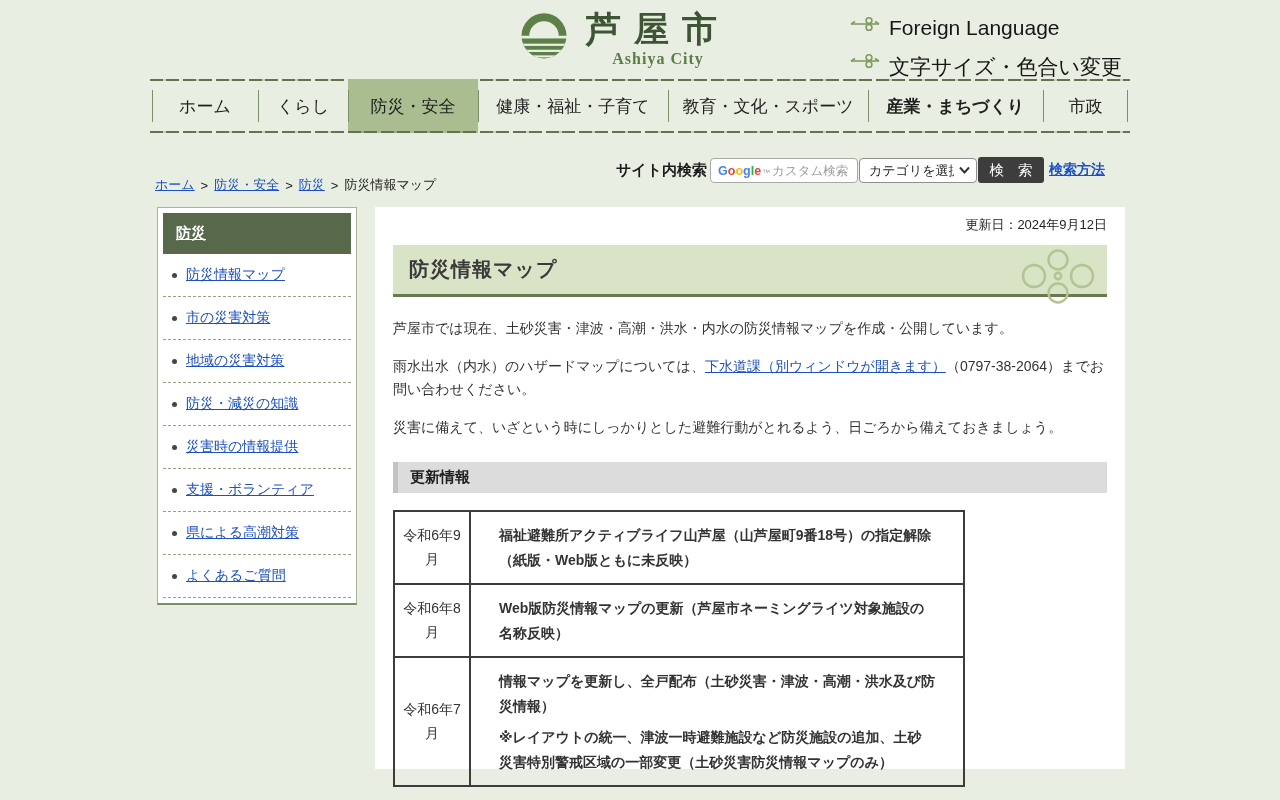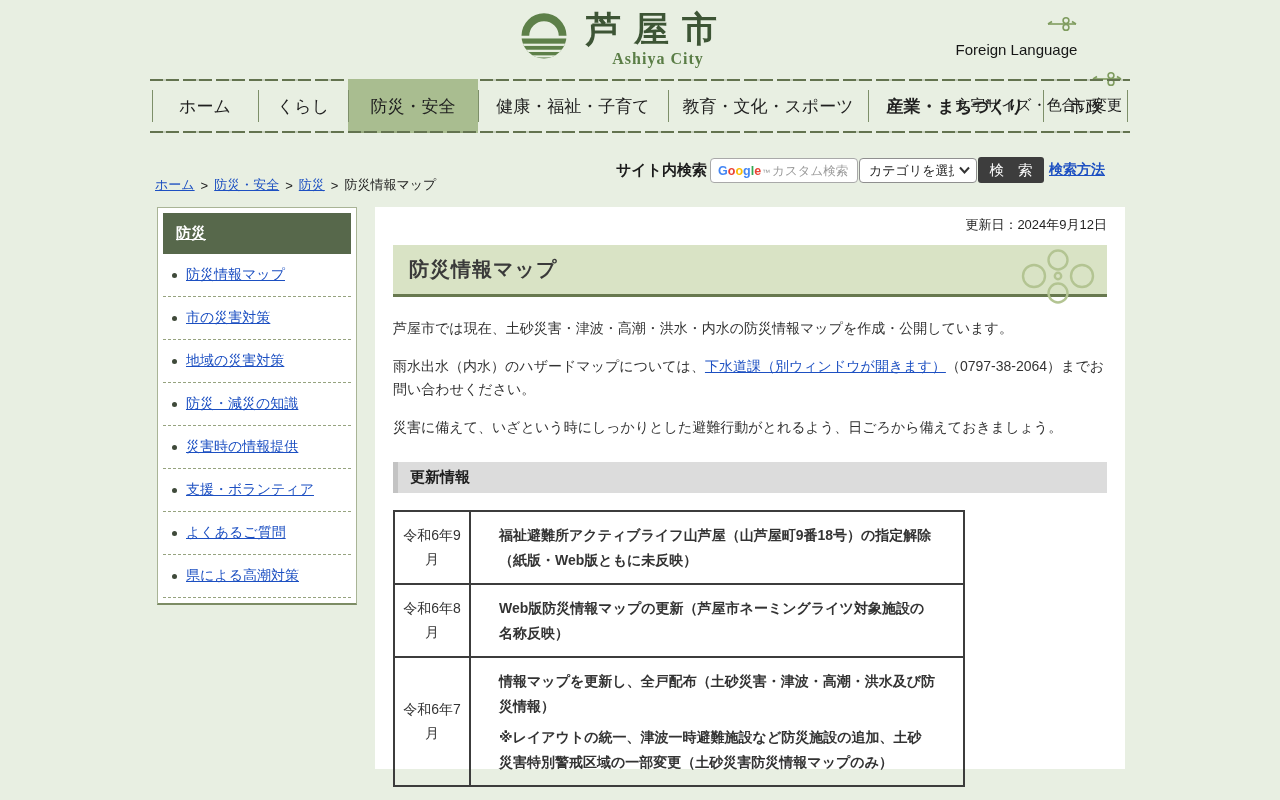--- a/index.html
+++ b/index.html
@@ -7,21 +7,21 @@
     position:relative;width:1280px;height:800px;overflow:hidden;
     background:#e8efe2;color:#333;
     font-family:"Liberation Sans","DejaVu Sans",sans-serif;
   }
   
   .logo{position:absolute;left:518px;top:9px;display:flex;align-items:flex-start;gap:16px;}
   .logo-text{display:flex;flex-direction:column;align-items:center;}
   .logo-kanji{font-size:35px;font-weight:bold;color:#3d5535;letter-spacing:13px;line-height:1.15;white-space:nowrap;}
   .logo-en{font-family:"Liberation Serif","DejaVu Serif",serif;font-size:16px;font-weight:bold;color:#5a7d46;letter-spacing:1px;margin-top:1px;}
   .utilities{position:absolute;top:16px;right:158px;display:flex;flex-direction:column;gap:13px;align-items:flex-start;}
-  .util-link{display:flex;align-items:flex-end;gap:9px;font-size:15px;color:#161616;text-decoration:none;cursor:pointer;flex-direction:column;}
+  .util-link{display:flex;align-items:flex-start;gap:9px;font-size:21px;color:#161616;text-decoration:none;cursor:pointer;}
   
   .nav{position:absolute;left:152px;top:79px;width:976px;height:54px;display:flex;}
   .nav::before,.nav::after{content:"";position:absolute;left:-2px;right:-2px;height:2px;
     background:repeating-linear-gradient(90deg,#63734f 0 13px,rgba(99,115,79,.25) 13px 16px,#63734f 16px 29px,rgba(99,115,79,0) 29px 33px);}
   .nav::before{top:0;} .nav::after{bottom:0;}
   .nav-item{display:flex;align-items:center;justify-content:center;font-size:17px;color:#1f1f1f;position:relative;cursor:pointer;}
   .nav-item:nth-of-type(1){width:106px;} .nav-item:nth-of-type(2){width:90px;}
   .nav-item:nth-of-type(3){width:130px;} .nav-item:nth-of-type(4){width:190px;}
   .nav-item:nth-of-type(5){width:200px;} .nav-item:nth-of-type(6){width:175px;font-weight:bold;}
   .nav-item:nth-of-type(7){width:85px;}
@@ -237,25 +237,25 @@
 
         <li>
           <a>災害時の情報提供</a>
         </li>
 
         <li>
           <a>支援・ボランティア</a>
         </li>
 
         <li>
+          <a>県による高潮対策</a>
+        </li>
+
+        <li>
           <a>よくあるご質問</a>
-        </li>
-
-        <li>
-          <a>県による高潮対策</a>
         </li>
       </ul>
   </aside>
 
   <main class="main">
     <div class="updated">更新日：2024年9月12日</div>
 
     <div class="title-banner">
       <h1 class="page-title">防災情報マップ</h1>
       <span class="ornament">

